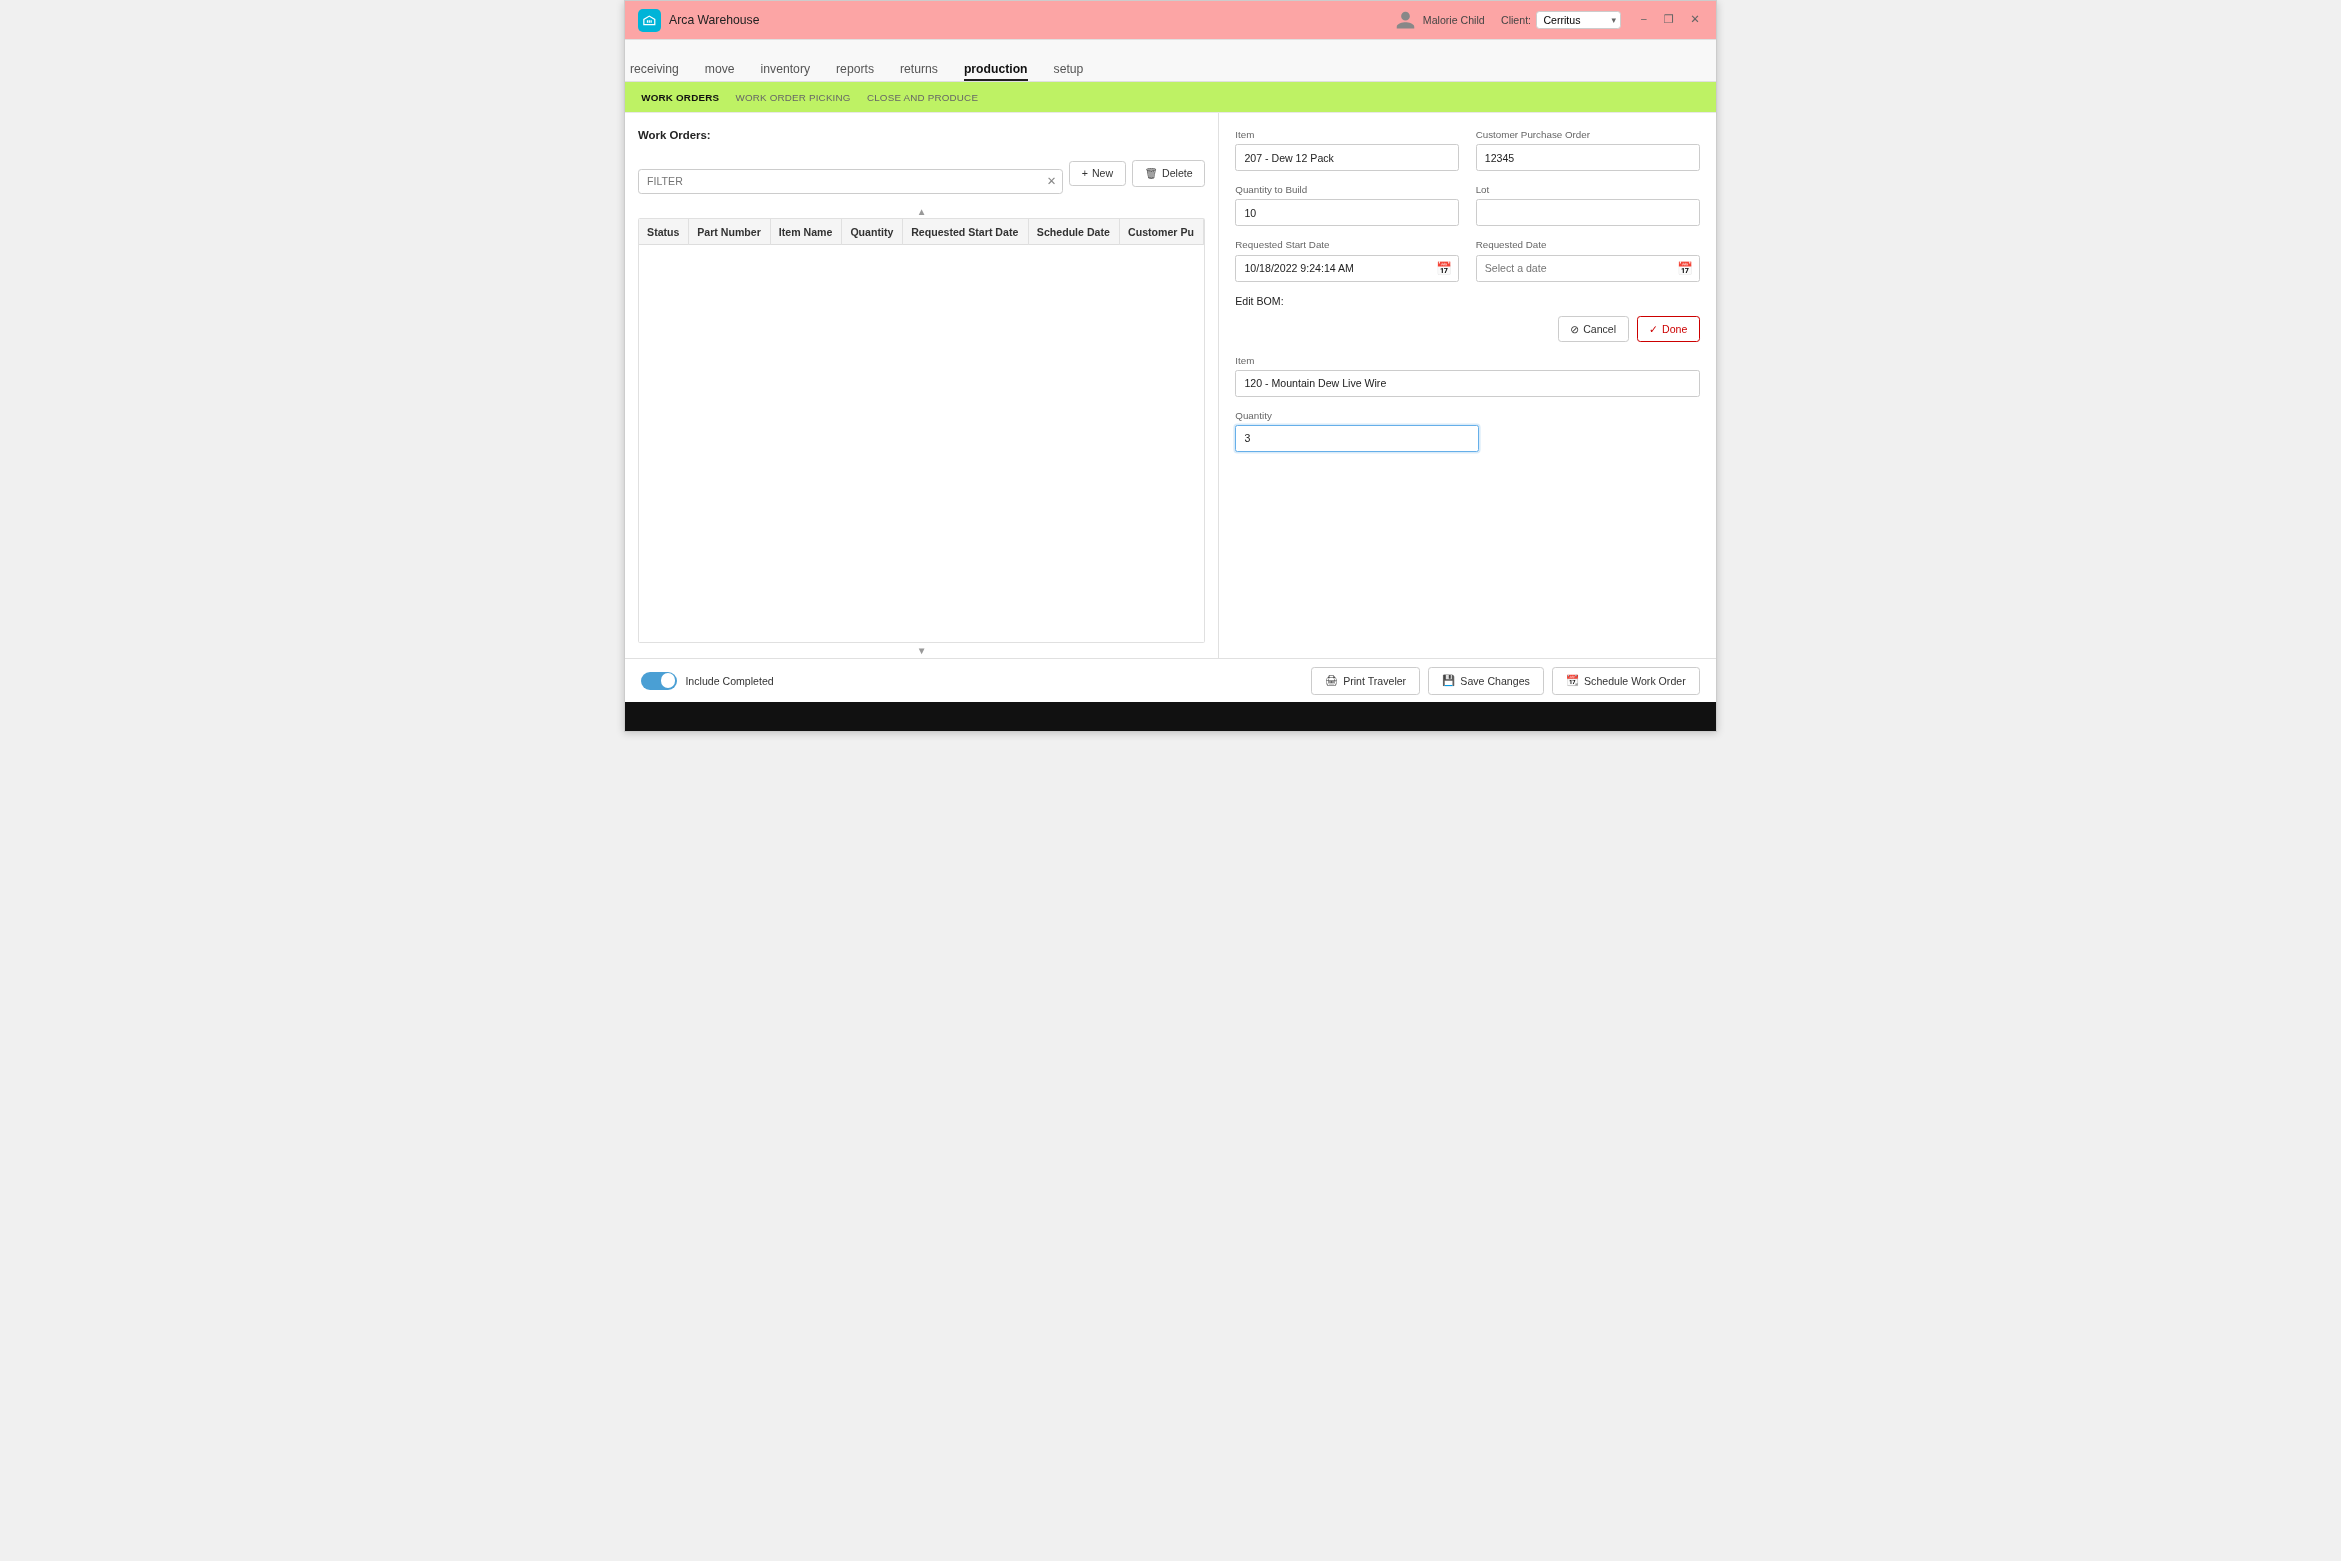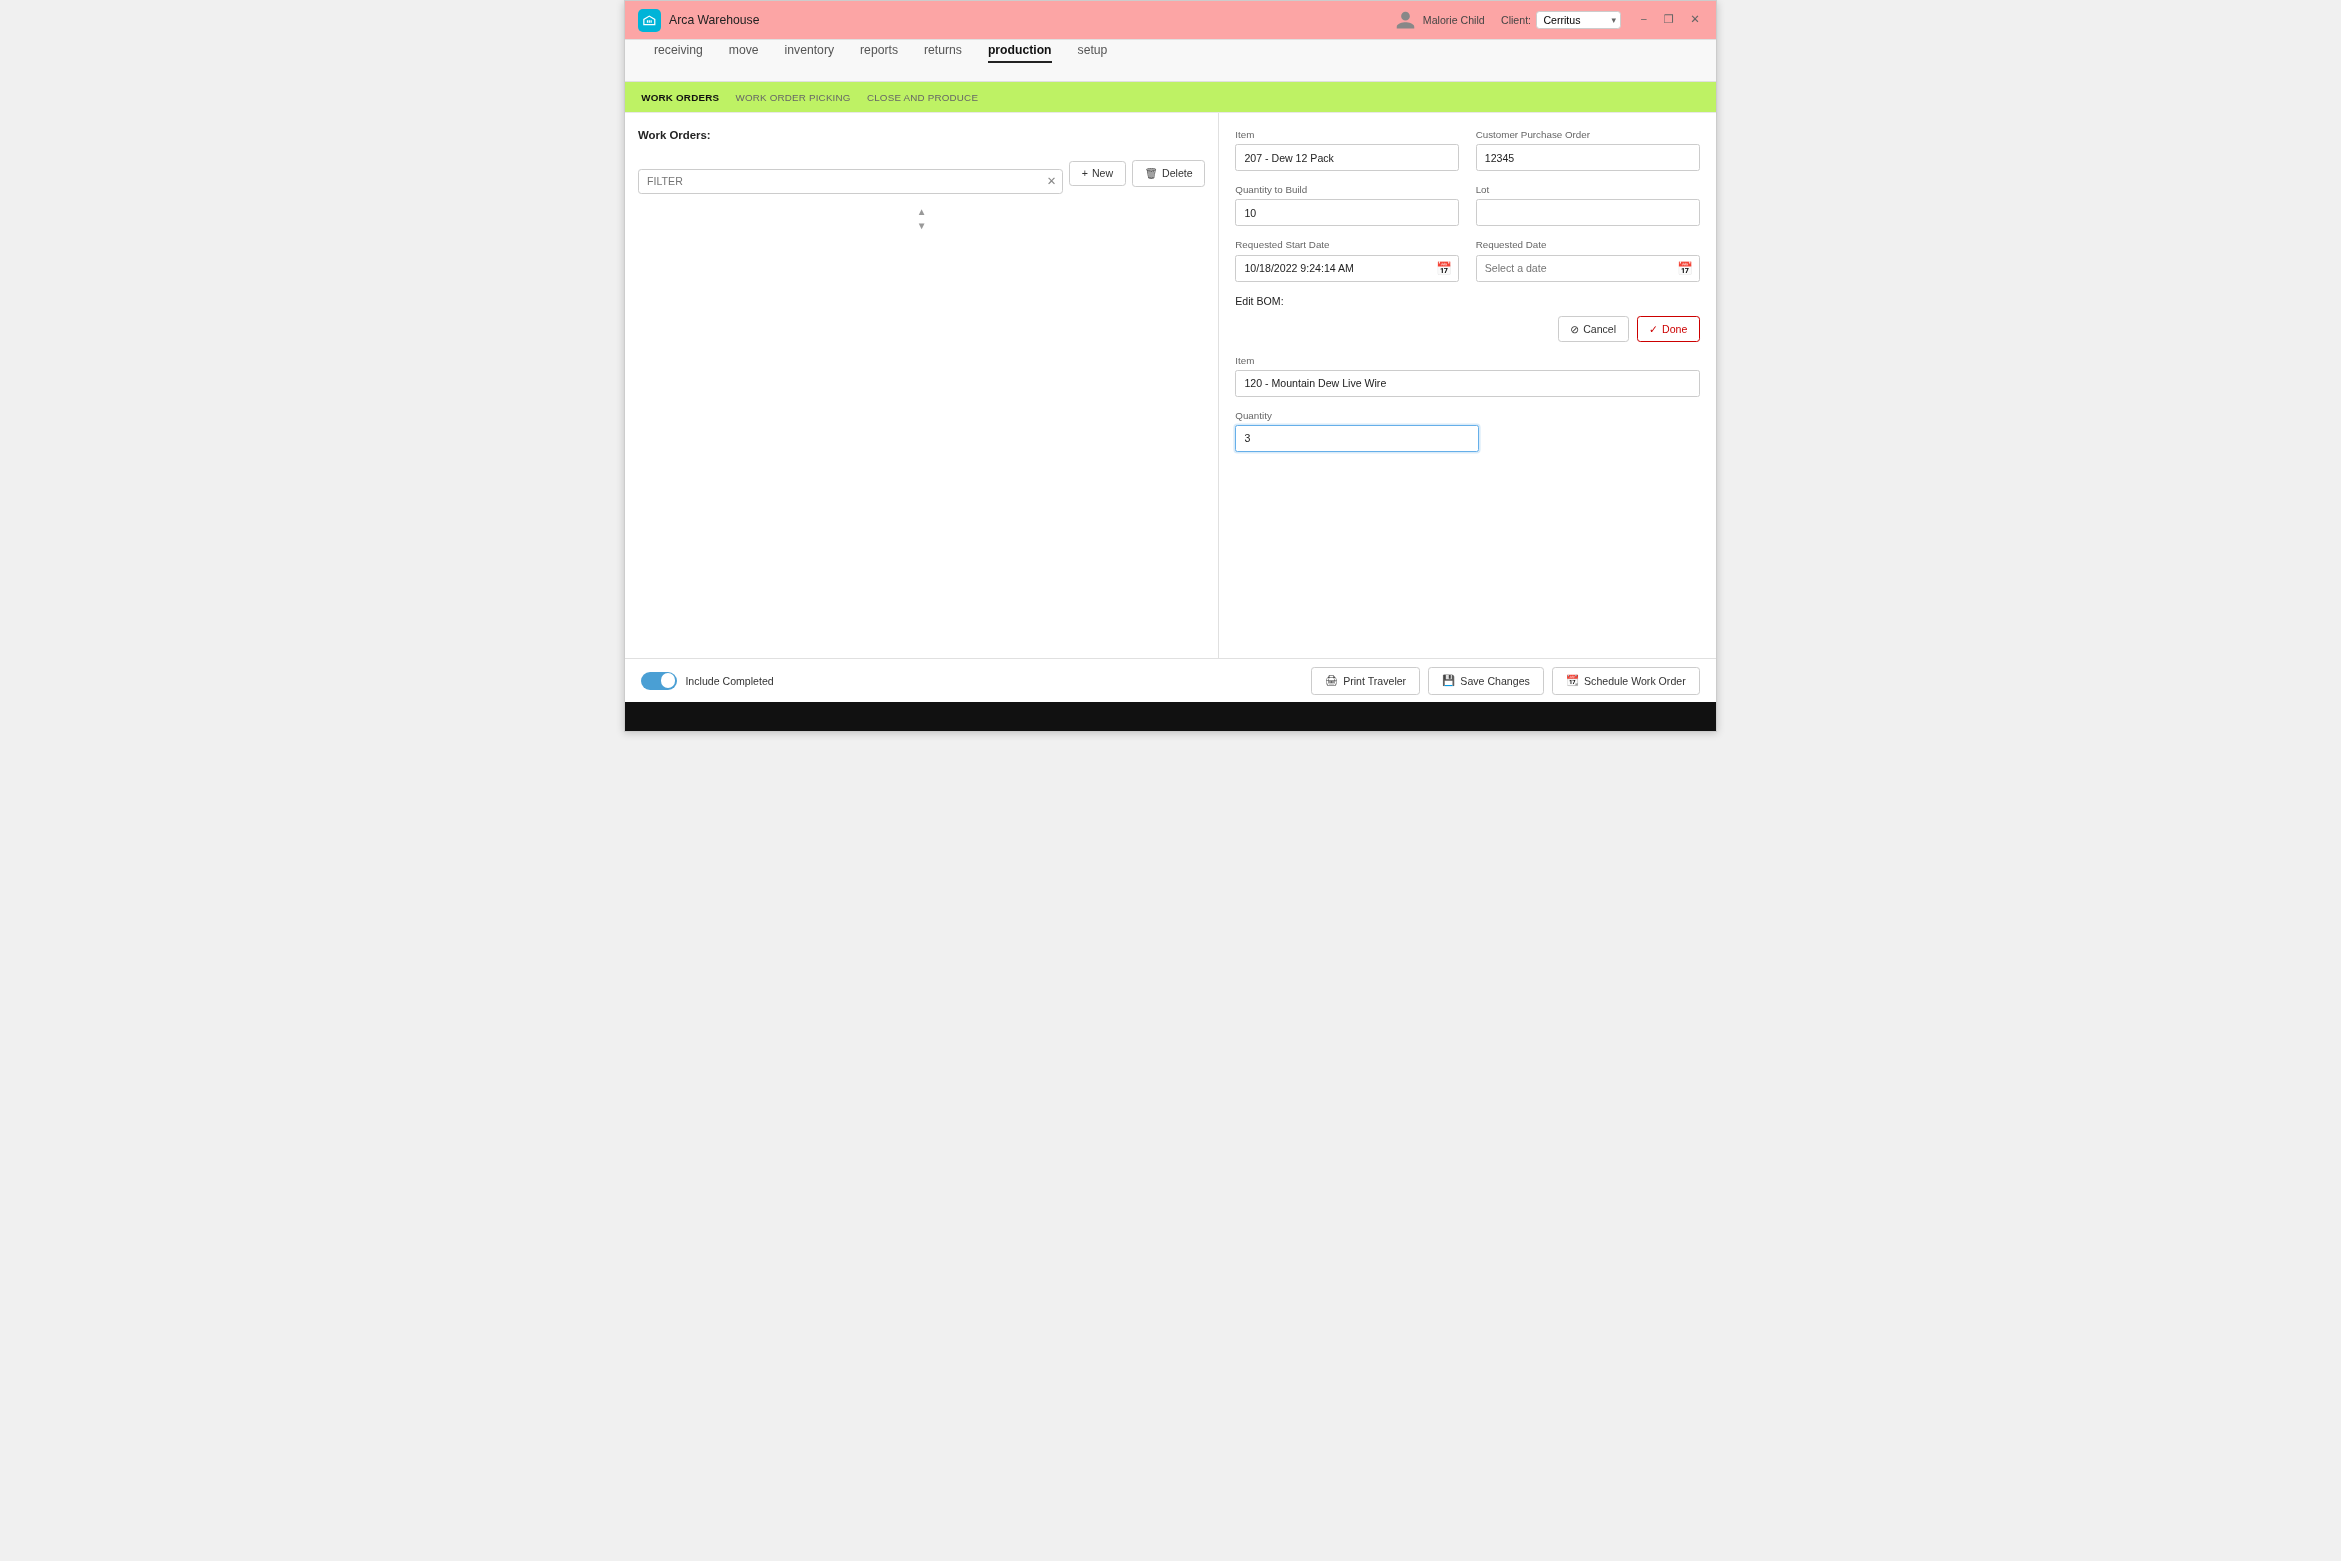--- a/index.html
+++ b/index.html
@@ -111,22 +111,22 @@
       border: none;
       padding: 1.6px 3.3px;
       line-height: 1;
     }
 
     
     .nav-bar {
       background: #f8f8f8;
       border-bottom: 0.8px solid #e0e0e0;
       display: flex;
-      align-items: flex-start;
-      padding: 0 29px;
+      align-items: flex-end;
+      padding: 0 5px;
       height: 42px;
       flex-shrink: 0;
       gap: 26px;
     }
     .nav-item {
       font-size: 12.2px;
       color: #555;
       cursor: pointer;
       padding: 3.3px 0;
       text-decoration: none;
@@ -494,20 +494,37 @@
           <span>New</span>
         </button>
         <button class="btn">
           <span>🗑</span>
           <span>Delete</span>
         </button>
       </div>
 
       <div class="scroll-indicator-up">▲</div>
 
+      <div class="table-wrapper">
+        <table class="data-table">
+          <thead>
+            <tr>
+              <th>Status</th>
+              <th>Part Number</th>
+              <th>Item Name</th>
+              <th>Quantity</th>
+              <th>Requested Start Date</th>
+              <th>Schedule Date</th>
+              <th>Customer Pu</th>
+            </tr>
+          </thead>
+          <tbody>
+          </tbody>
+        </table>
+      </div>
 
       <div class="scroll-indicator-down">▼</div>
     </div>
 
     <div class="right-panel">
 
       <div class="form-row">
         <div class="form-group">
           <label class="form-label">Item</label>
           <input type="text" class="form-input" value="207 - Dew 12 Pack" style="">

